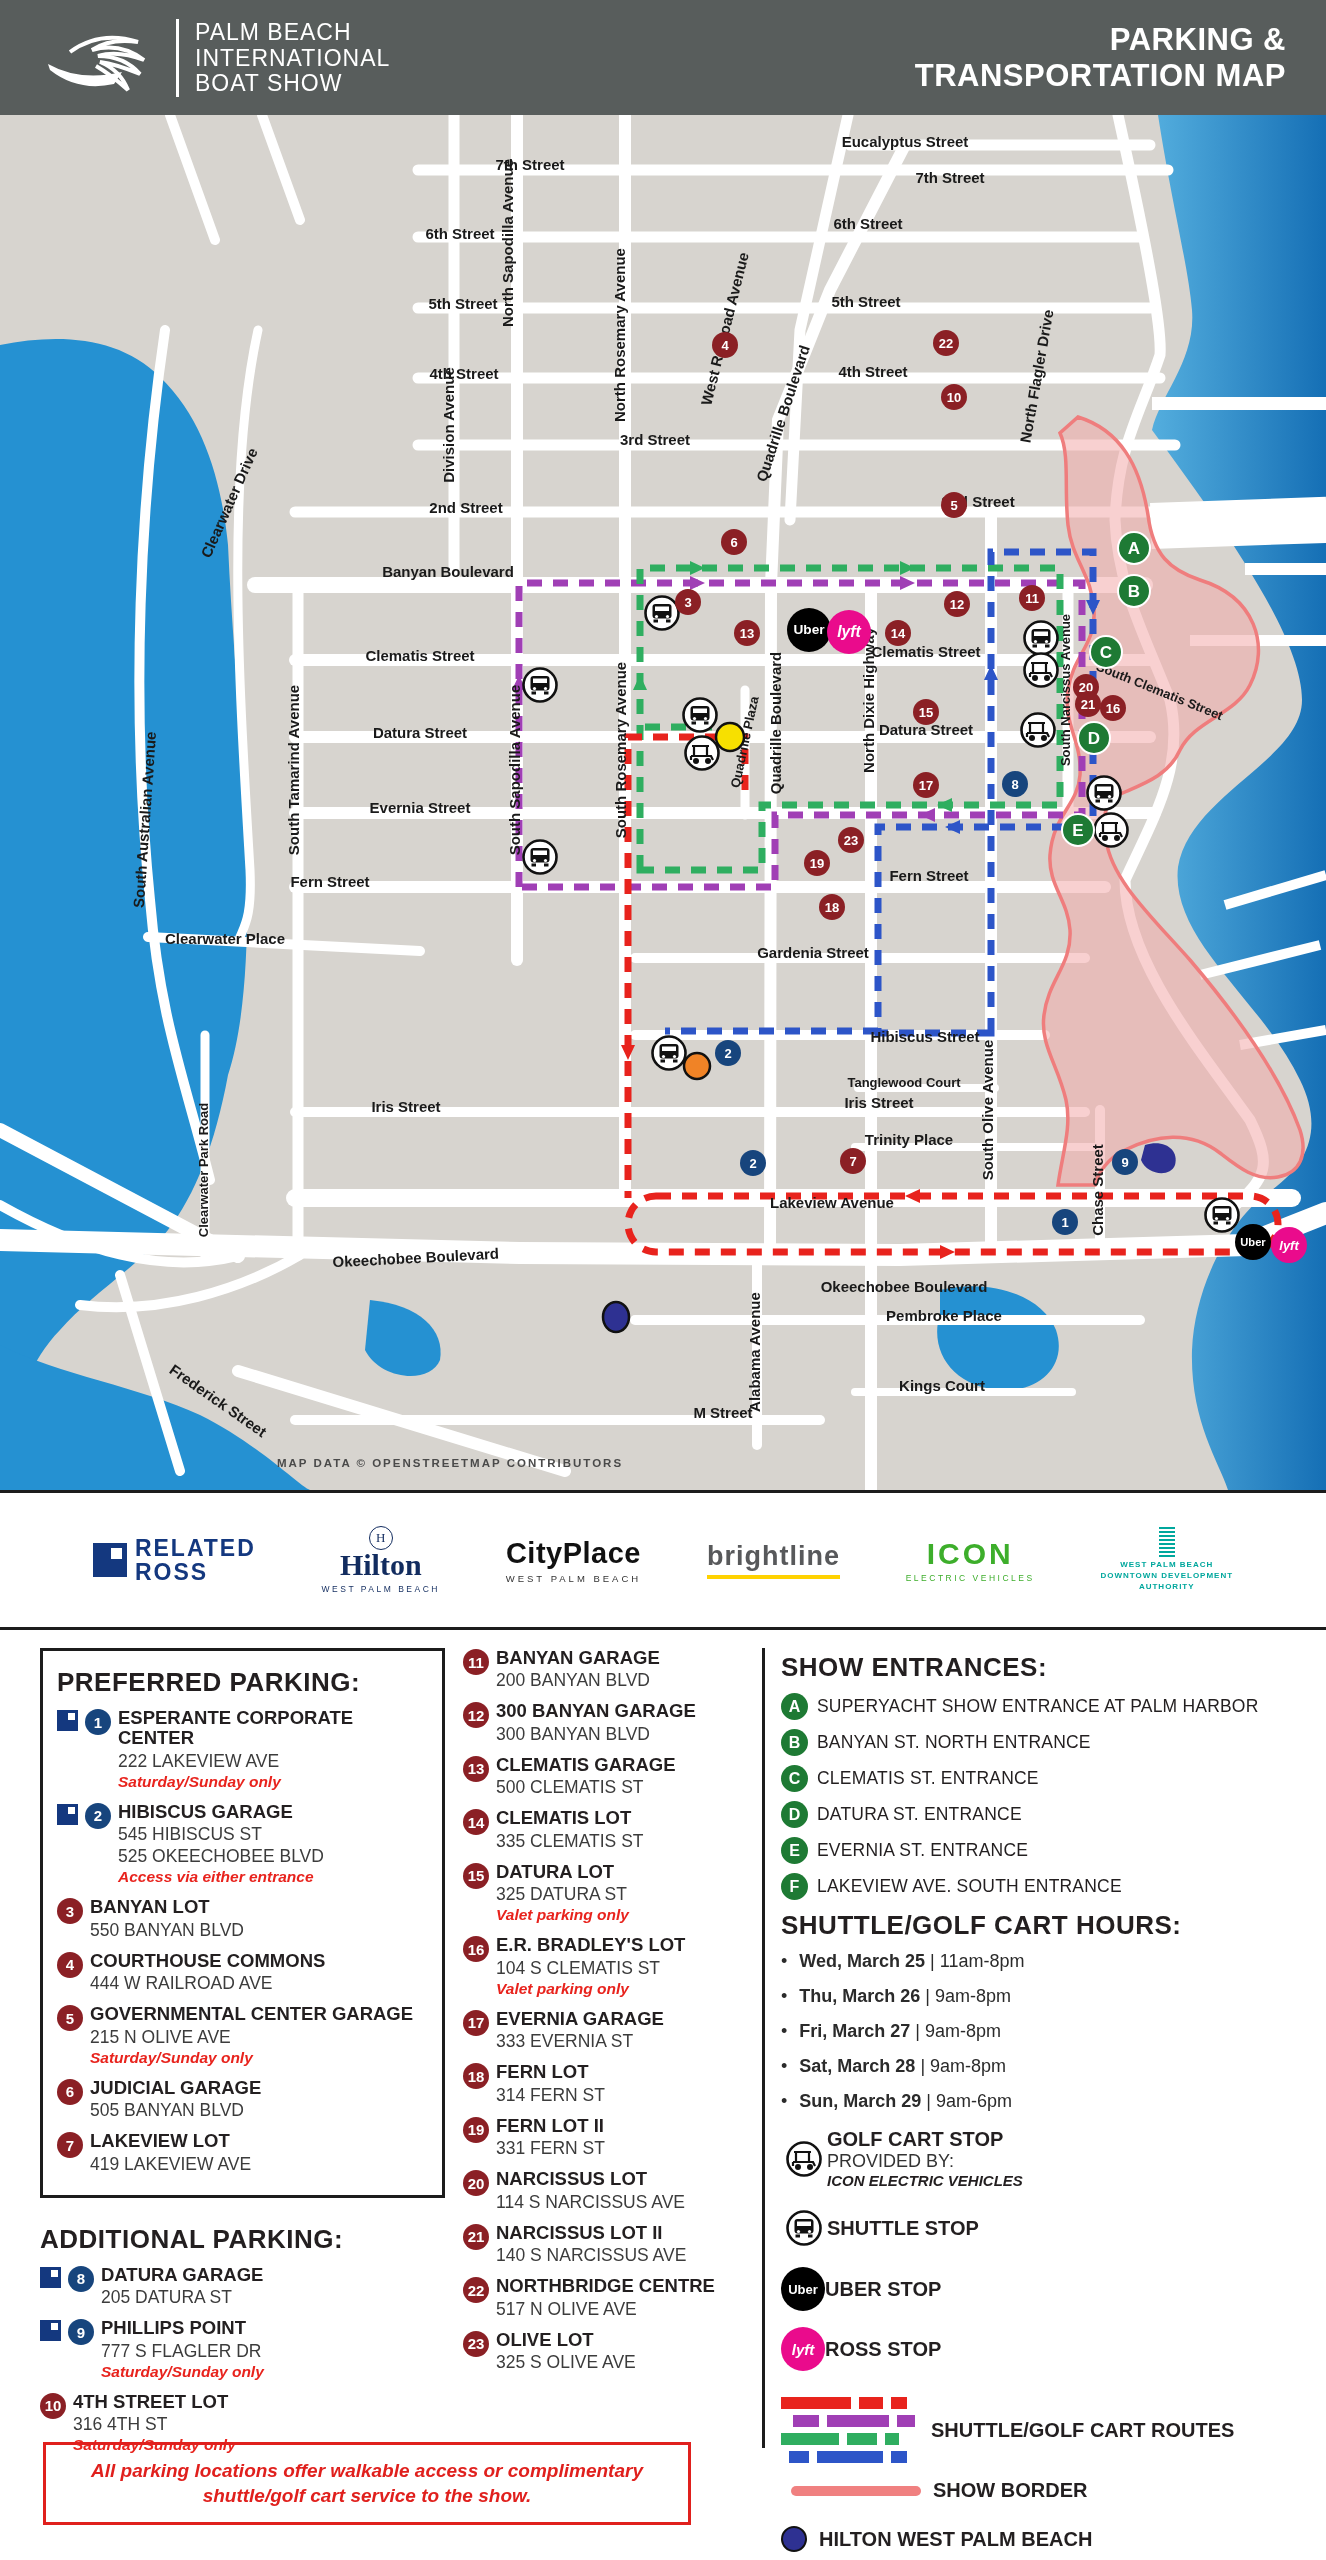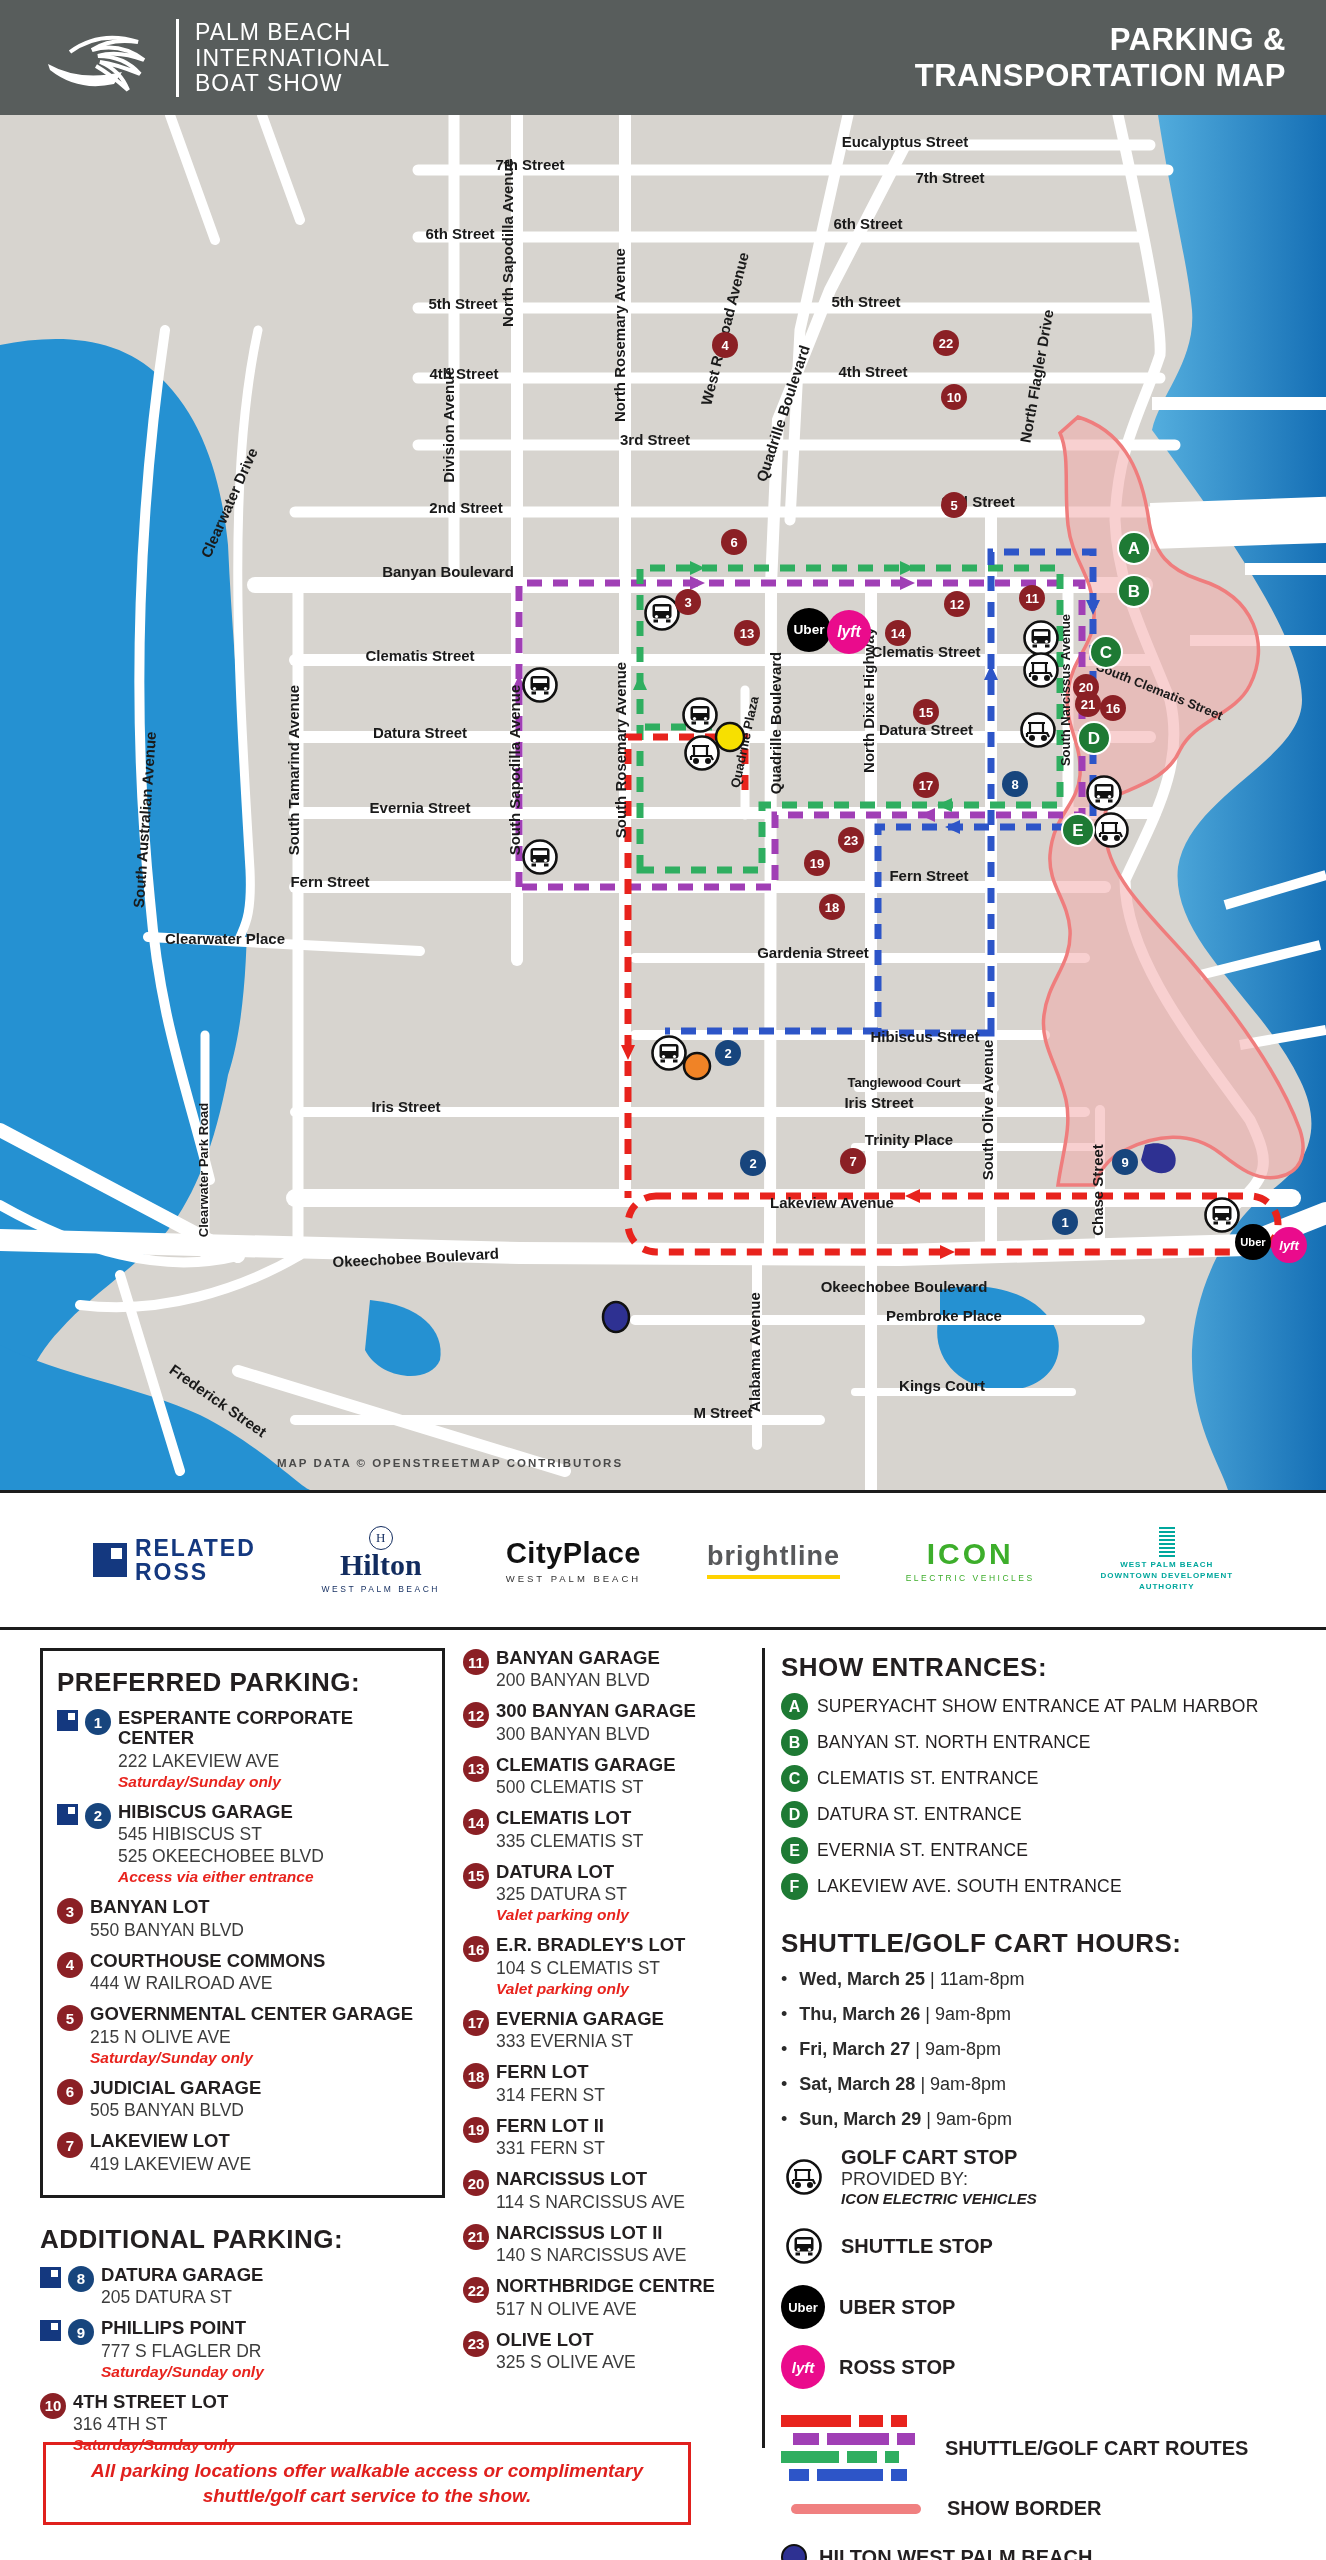--- a/index.html
+++ b/index.html
@@ -51,21 +51,21 @@
   .p-name{font-weight:800;font-size:18.5px;line-height:1.1;}
   .p-addr{font-size:17.5px;color:#3c3c3c;line-height:1.15;margin-top:2px;}
   .p-note{color:#e8231d;font-weight:700;font-style:italic;font-size:15.5px;margin-top:2px;}
   .add-title{margin-top:26px;}
   .e-item{display:flex;align-items:center;gap:9px;margin:0 0 9px;}
   .e-badge{width:27px;height:27px;border-radius:50%;background:#1e7a34;color:#fff;font-weight:800;font-size:16px;
            display:flex;align-items:center;justify-content:center;flex:none;}
   .e-label{font-size:17.5px;letter-spacing:.2px;text-align:right;}
   .hr-item{display:flex;gap:12px;margin:0 0 14px;font-size:18px;color:#2b2b2b;}
   .hr-item .b{font-weight:700;}
-  .stop-row{display:flex;align-items:center;gap:14px;margin:16px 0;}
+  .stop-row{display:flex;align-items:center;margin:16px 0;}
   .stop-lbl{font-weight:800;font-size:20px;}
   .stop-sub{font-weight:400;font-size:18px;color:#333;}
   .stop-sub2{font-weight:800;font-style:italic;font-size:15px;}
   .circ{width:44px;height:44px;border-radius:50%;display:flex;align-items:center;justify-content:center;flex:none;color:#fff;font-weight:700;}
   .circ.uber{background:#000;font-size:13px;}
   .circ.lyft{background:#ea0b8c;font-size:15px;font-style:italic;}
   .routes-swatch{width:150px;flex:none;display:flex;flex-direction:column;gap:6px;}
   .rs-row{display:flex;gap:8px;height:12px;}
   .rs-row .s{height:12px;}
   .border-swatch{width:130px;height:10px;border-radius:6px;background:#f08080;flex:none;margin-left:10px;}
@@ -605,21 +605,21 @@
             </div>
             <div class="e-item">
               <span class="e-badge">E</span>
               <span class="e-label">EVERNIA ST. ENTRANCE</span>
             </div>
             <div class="e-item">
               <span class="e-badge">F</span>
               <span class="e-label">LAKEVIEW AVE. SOUTH ENTRANCE</span>
             </div>
           </div>
-        <div class="h1" style="margin-top:28px;">SHUTTLE/GOLF CART HOURS:</div>
+        <div class="h1" style="margin-top:10px;">SHUTTLE/GOLF CART HOURS:</div>
         <div id="list-hours">
             <div class="hr-item">
               <span>•</span>
               <span><span class="b">Wed, March 25</span>  |  11am-8pm</span>
             </div>
             <div class="hr-item">
               <span>•</span>
               <span><span class="b">Thu, March 26</span>  |  9am-8pm</span>
             </div>
             <div class="hr-item">

